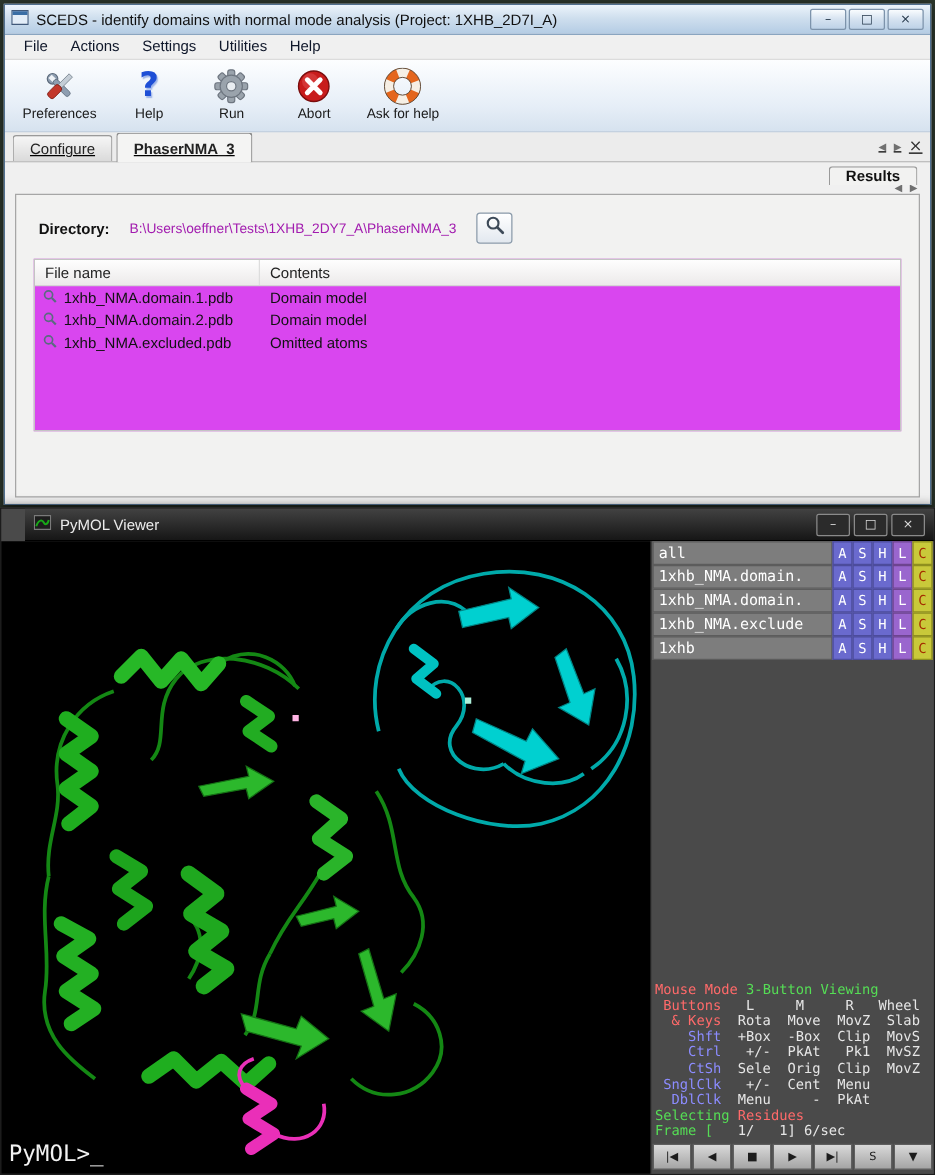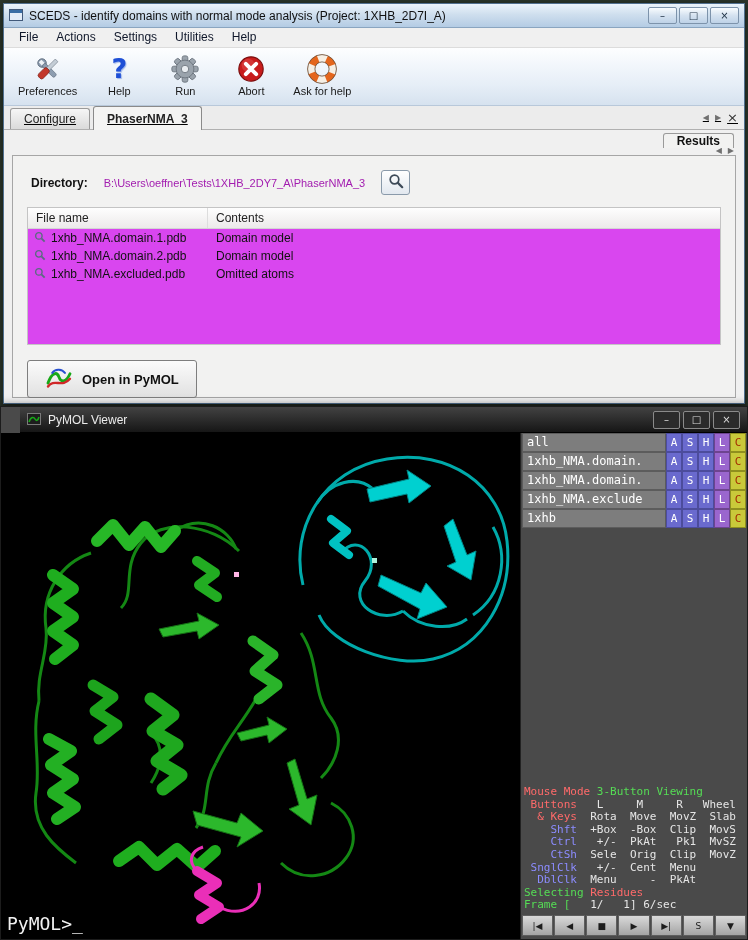--- a/index.html
+++ b/index.html
@@ -226,30 +226,20 @@
                   <circle cx="6.5" cy="6.5" r="4.3" fill="none" stroke="#5a6b80" stroke-width="1.8"></circle>
                   <line x1="9.9" y1="9.9" x2="14.2" y2="14.2" stroke="#5a6b80" stroke-width="2.4"></line>
                 </svg></span>
               <span>1xhb_NMA.excluded.pdb</span>
             </span>
           <span class="fcontents">Omitted atoms</span>
         </div>
       </div>
 
       <div class="action-row">
-        <div class="action-btn">
-          <span>
-            <svg width="28" height="22" viewBox="0 0 32 26">
-              <path d="M3 19 C8 5 14 6 16 12 C18 18 24 19 29 8" stroke="#18a818" stroke-width="3.4" fill="none" stroke-linecap="round"></path>
-              <path d="M3 23 C10 13 20 25 29 14" stroke="#d02828" stroke-width="2.8" fill="none" stroke-linecap="round"></path>
-              <path d="M8 7 C12 1 20 3 23 7" stroke="#2850d0" stroke-width="2.4" fill="none" stroke-linecap="round"></path>
-            </svg>
-          </span>
-          <span>Open in PyMOL</span>
-        </div>
       </div>
     </div>
   </div>
 </div>
 
 <div class="window" id="pymol-window">
   <div class="ptitlebar">
     <span>
       <svg width="14" height="12" viewBox="0 0 14 12">
           <rect x="0.5" y="0.5" width="13" height="11" fill="#1d1d1d" stroke="#7a7a7a"></rect>

